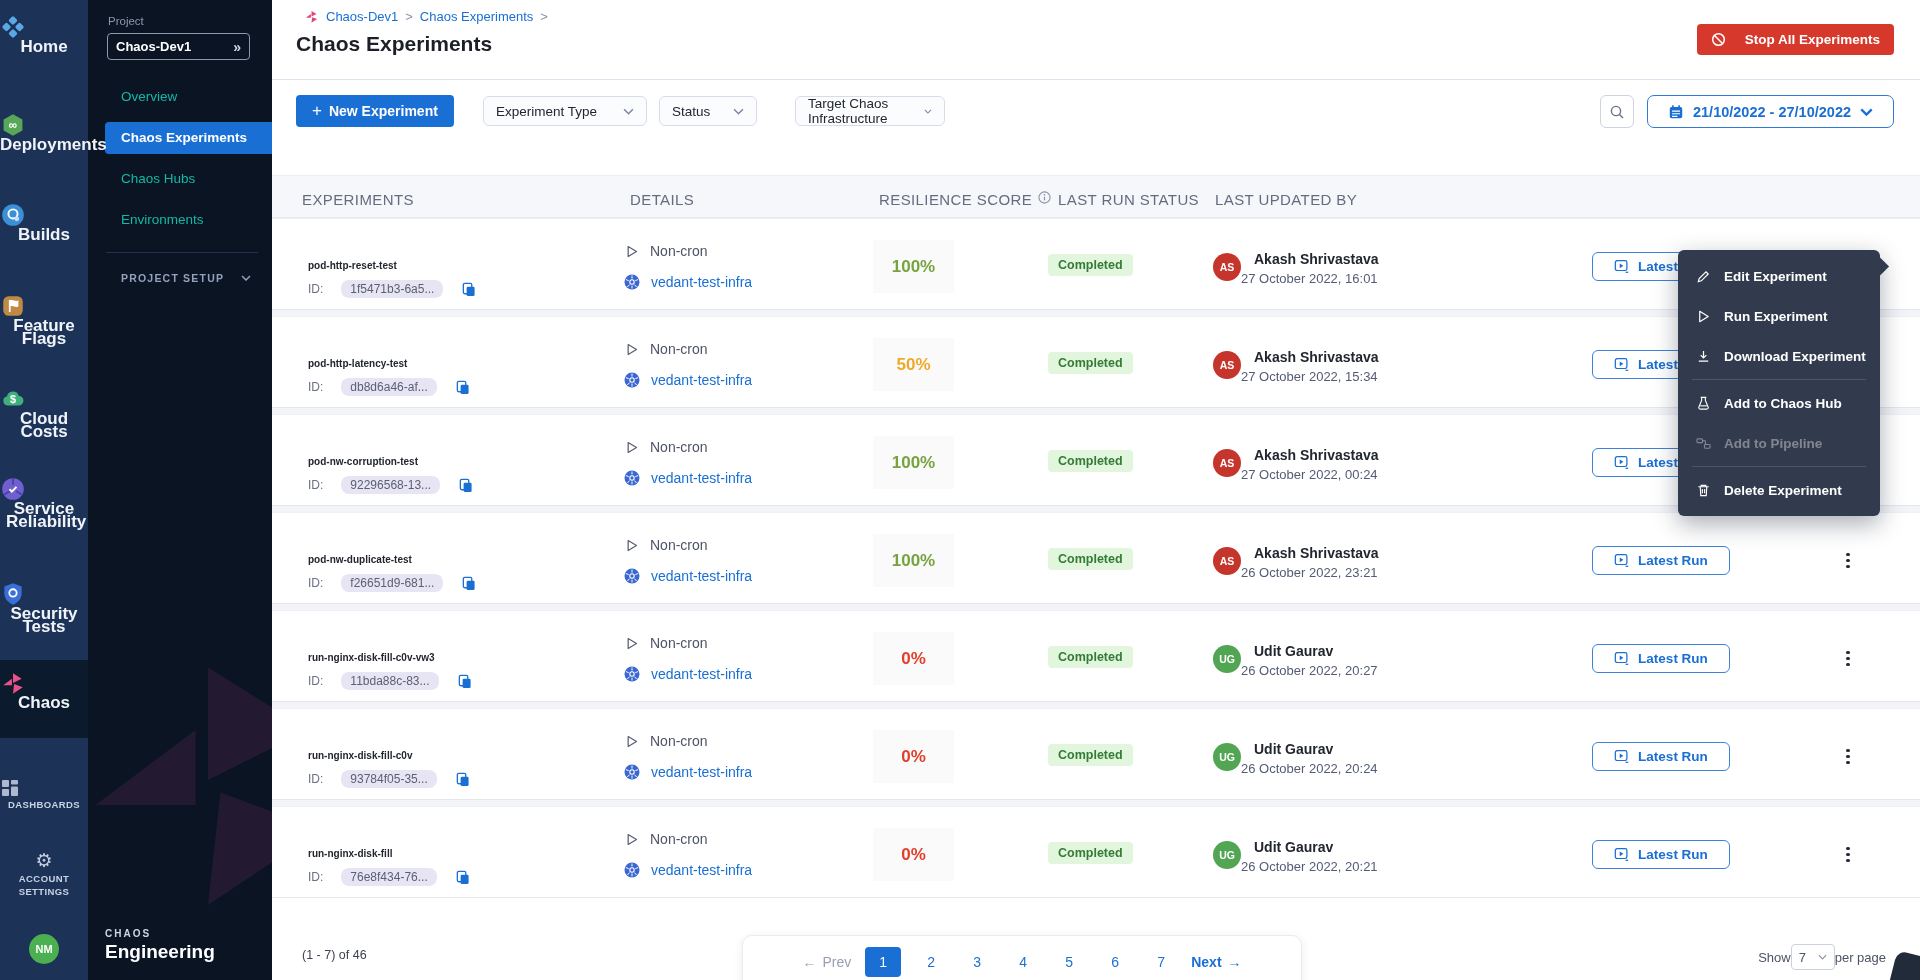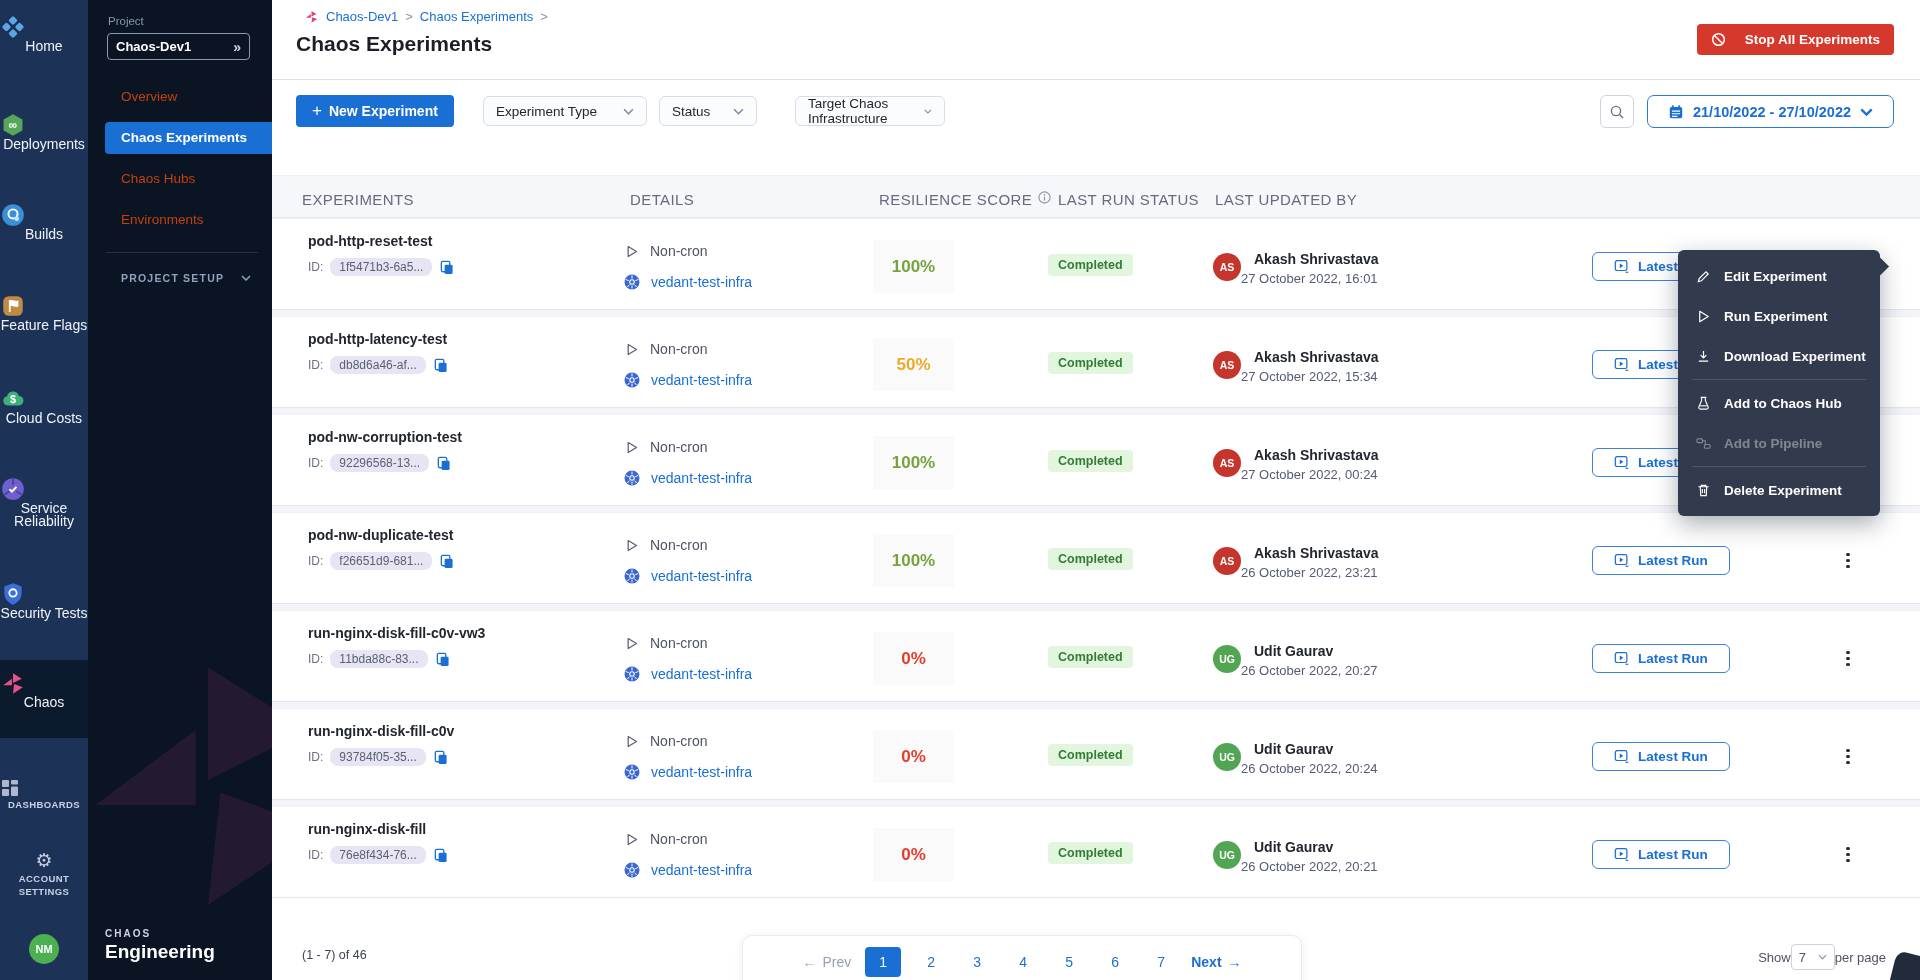--- a/index.html
+++ b/index.html
@@ -4,32 +4,32 @@
 <style>
   * { margin:0; padding:0; box-sizing:border-box; }
   html,body { width:1920px; height:980px; overflow:hidden; }
   body { font-family:"Liberation Sans","DejaVu Sans",sans-serif; background:#fff; position:relative; }
   svg { display:block; }
 
   
   .primary-nav { position:absolute; left:0; top:0; width:88px; height:980px; background:#1c3256; z-index:30; }
   .pn-item { position:absolute; left:0; width:88px; text-align:center; cursor:pointer; }
   .pn-item .pn-icon { margin:0 auto 5px auto; width:26px; height:26px; }
-  .pn-label { font-size:14px; font-weight:400; color:#f0f4fa; line-height:13px; }
+  .pn-label { font-size:17px; font-weight:700; color:#f0f4fa; line-height:13px; }
   .pn-label.small { font-size:9.5px; letter-spacing:.4px; color:#c9d3e6; font-weight:700; }
   .pn-chaos-block { position:absolute; left:0; top:660px; width:88px; height:78px; background:#0c1a2d; }
   .pn-avatar { position:absolute; left:29px; top:934px; width:30px; height:30px; border-radius:50%; background:#4caf50; color:#fff; font-size:11px; font-weight:700; text-align:center; line-height:30px; cursor:pointer; }
 
   
   .project-nav { position:absolute; left:88px; top:0; width:184px; height:980px; background:#0a1423; z-index:20; overflow:hidden; }
   .proj-label { position:absolute; left:20px; top:15px; font-size:11.5px; color:#8b96ad; }
   .proj-box { position:absolute; left:19px; top:33px; width:143px; height:27px; border:1px solid #8e99ad; border-radius:4px; display:flex; align-items:center; padding:0 8px; cursor:pointer; }
   .proj-name { color:#fff; font-size:13px; font-weight:700; flex:1; }
   .proj-expand { color:#cfd8ea; font-size:14px; font-weight:700; }
-  .sn-item { position:absolute; left:0; width:184px; height:32px; line-height:32px; padding-left:33px; font-size:13.5px; color:#c2410c; cursor:pointer; }
+  .sn-item { position:absolute; left:0; width:184px; height:32px; line-height:32px; padding-left:33px; font-size:13.5px; color:#14b8a6; cursor:pointer; }
   .sn-item.active { left:17px; width:167px; padding-left:16px; background:#1a6fd4; border-radius:4px 0 0 4px; color:#fff; font-weight:700; }
   .sn-divider { position:absolute; left:18px; right:14px; top:252px; border-top:1px solid #24304b; }
   .sn-setup { position:absolute; left:33px; top:272px; width:130px; font-size:10.5px; font-weight:700; letter-spacing:1.2px; color:#93a1bd; cursor:pointer; display:flex; justify-content:space-between; align-items:center;gap:14px; }
   .brand { position:absolute; left:17px; top:928px; }
   .brand-small { font-size:10px; letter-spacing:2px; color:#cdd5e4; font-weight:700; }
   .brand-large { font-size:19px; font-weight:700; color:#fff; margin-top:2px; }
   .watermark { position:absolute; left:-30px; top:600px; opacity:.5; }
 
   
   .content { position:absolute; left:272px; top:0; width:1648px; height:980px; background:#fff; }
@@ -48,22 +48,22 @@
   .search-btn { position:absolute; left:1328px; top:95px; width:34px; height:33px; border:1px solid #cfd3e0; border-radius:6px; background:#fff; display:flex; align-items:center; justify-content:center; cursor:pointer; }
   .date-btn { position:absolute; left:1375px; top:95px; width:247px; height:33px; border:1px solid #2e7ad6; border-radius:7px; background:#fff; color:#1a6fd4; font-size:14.5px; font-weight:700; display:flex; align-items:center; justify-content:center; gap:9px; cursor:pointer; font-family:inherit; }
 
   
   .thead { position:absolute; left:0; top:175px; width:100%; height:43px; background:#f6f7fa; border-top:1px solid #eceef4; border-bottom:1px solid #e6e9f1; }
   .th { position:absolute; top:15px; font-size:15px; font-weight:400; letter-spacing:.4px; color:#666b80; display:flex; align-items:flex-start; gap:6px; }
   .tbody { position:absolute; left:0; top:218px; width:100%; background:#f3f4f8; }
   .row { position:relative; height:92px; margin-bottom:6px; background:#fff; border-top:1px solid #eef0f5; border-bottom:1px solid #e3e6ee; }
   .row:last-child { margin-bottom:0; }
   .c-exp { position:absolute; left:36px; top:0; width:300px; }
-  .exp-name { margin-top:14px; font-size:14px; font-weight:700; color:#22262e; cursor:pointer; }
-  .exp-id-line { margin-top:9px; display:flex; align-items:center; gap:7px; }
+  .exp-name { margin-top:41px; font-size:10px; font-weight:700; color:#22262e; cursor:pointer; }
+  .exp-id-line { margin-top:9px; display:flex; align-items:center; gap:18px; }
   .id-label { font-size:12px; color:#6b7086; }
   .id-chip { background:#e7e5f3; color:#5a5f73; font-size:12px; border-radius:8px; padding:2px 9px; }
   .copy-icon { cursor:pointer; }
   .c-details { position:absolute; left:352px; top:0; }
   .det-line { display:flex; align-items:center; gap:11px; }
   .det-line.l1 { margin-top:24px; }
   .det-line.l2 { margin-top:15px; }
   .det-type { font-size:14px; color:#4e5366; }
   .infra-link { font-size:14px; color:#1a6fd4; text-decoration:none; cursor:pointer; }
   .c-score { position:absolute; left:601px; top:21px; width:81px; height:53px; background:#f9faf9; display:flex; align-items:center; justify-content:center; }

